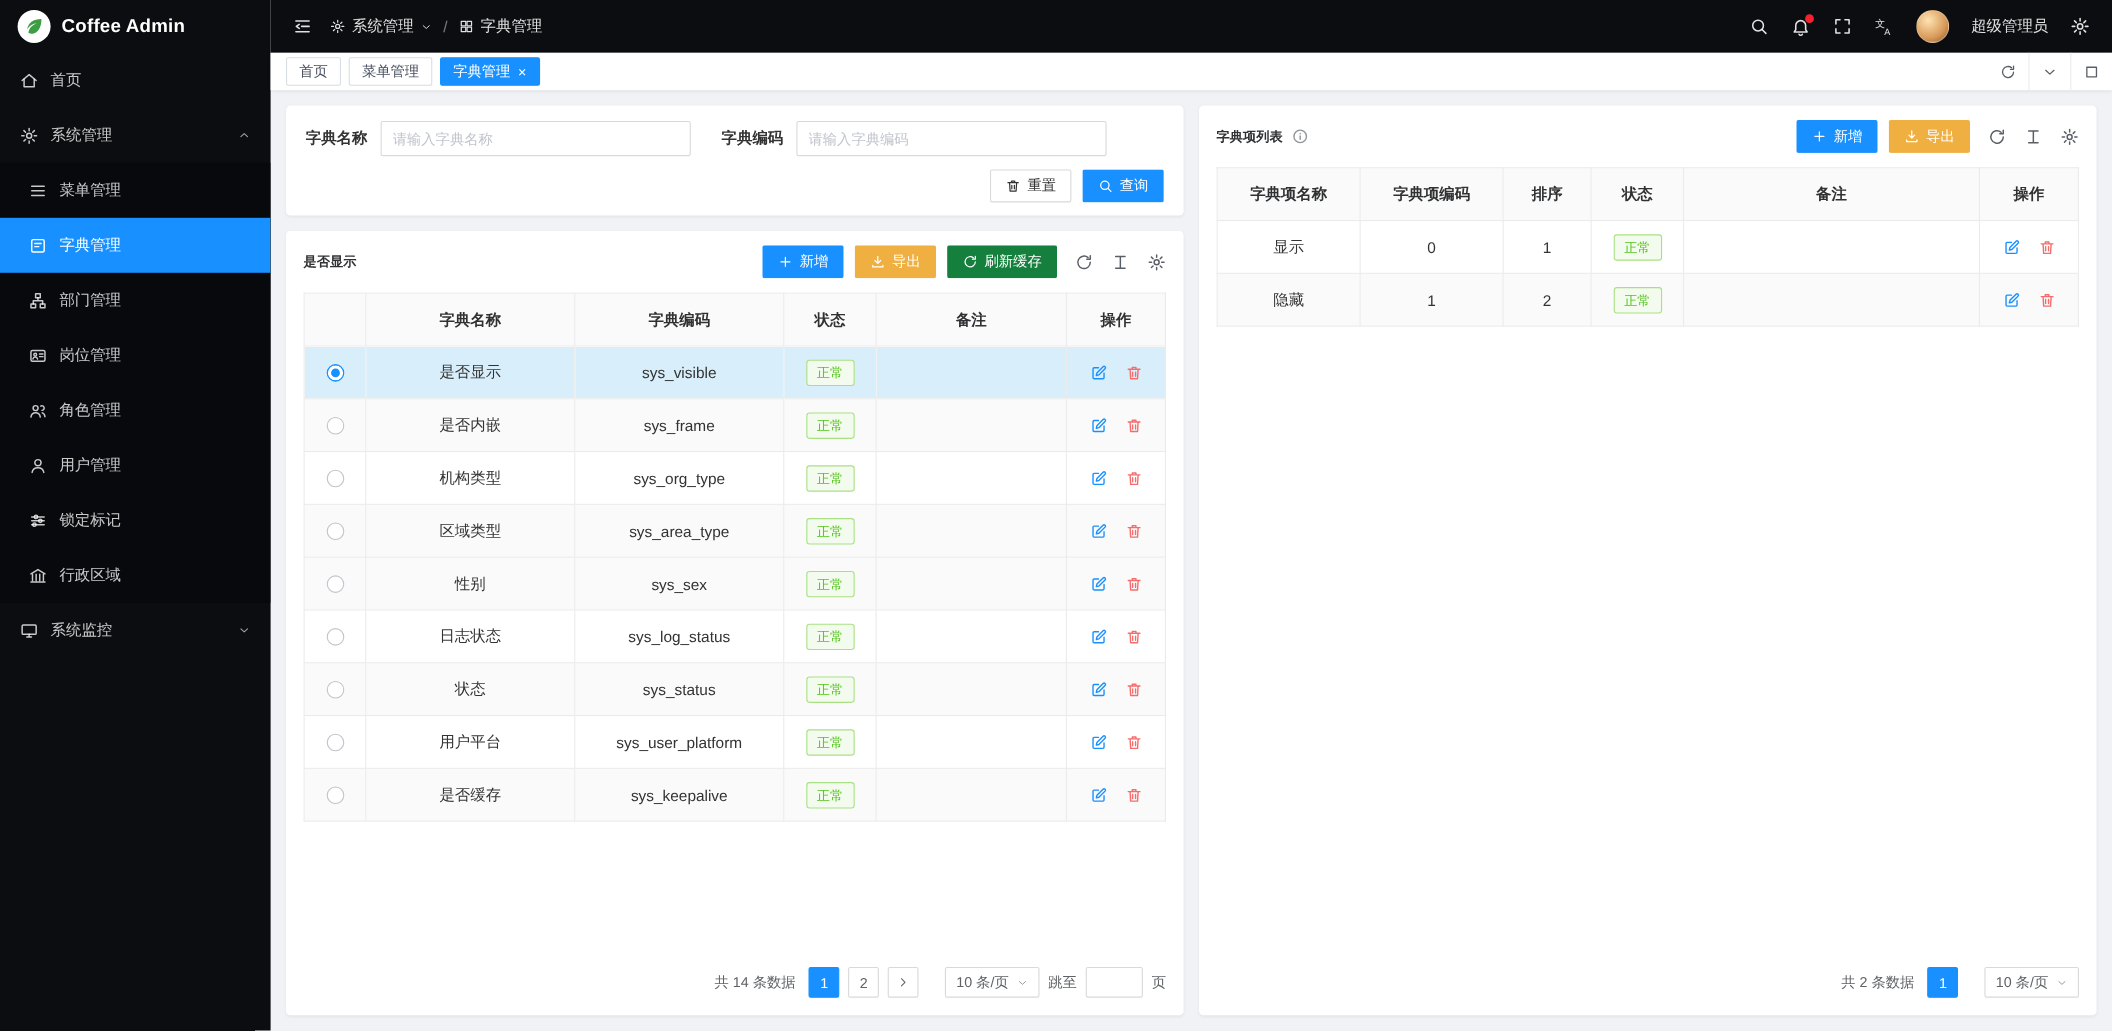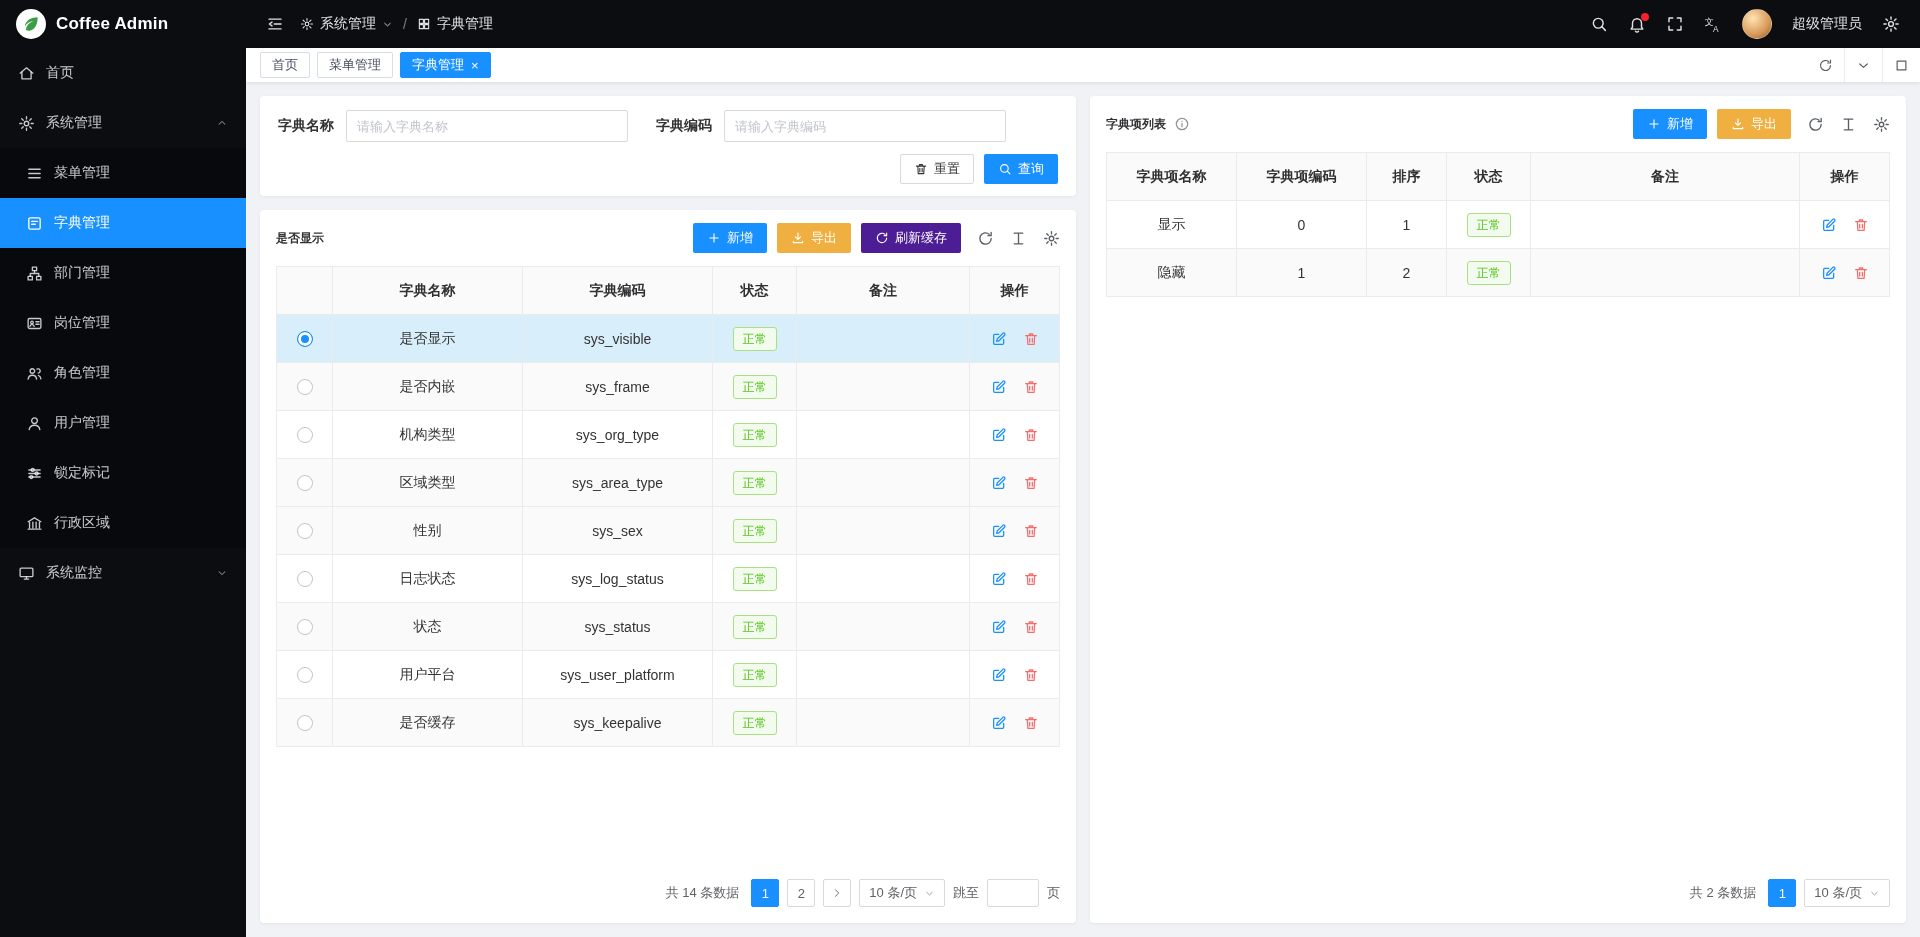--- a/index.html
+++ b/index.html
@@ -59,21 +59,21 @@
   .form-item label { font-size: 14px; font-weight: bold; color: #333; white-space: nowrap; }
   .form-item input { width: 282px; height: 32px; border: 1px solid #d9d9d9; border-radius: 2px; padding: 0 10px; font-size: 13px; color: #333; font-family: inherit; }
   .form-item input::placeholder { color: #c0c4cc; }
   .form-actions { display: flex; justify-content: flex-end; gap: 10px; margin-top: 12px; }
 
   .btn { height: 30px; padding: 0 13px; border: 1px solid transparent; border-radius: 2px; font-size: 13px; font-family: inherit; display: inline-flex; align-items: center; gap: 6px; cursor: pointer; background: #fff; color: #333; white-space: nowrap; }
   .btn .icon { width: 14px; height: 14px; }
   .btn-plain { border-color: #d9d9d9; }
   .btn-primary { background: #1890ff; color: #fff; }
   .btn-warning { background: #efb041; color: #fff; }
-  .btn-success { background: #4c1d95; color: #fff; }
+  .btn-success { background: #15803d; color: #fff; }
 
   .list-card { flex: 1; display: flex; flex-direction: column; min-height: 0; }
   .right-card { flex: 1; display: flex; flex-direction: column; min-width: 0; }
   .card-head { display: flex; align-items: center; padding: 13px 16px; gap: 8px; flex-shrink: 0; }
   .card-title { font-size: 12px; font-weight: bold; color: #303133; }
   .head-actions { margin-left: auto; display: flex; align-items: center; gap: 10px; }
   .tool-icon { display: inline-flex; width: 17px; height: 17px; color: #5a5e66; cursor: pointer; margin-left: 6px; }
   .tool-icon svg { width: 100%; height: 100%; }
   .tool-icon.info { margin-left: 0; width: 16px; height: 16px; color: #909399; cursor: default; }
 
@@ -92,21 +92,21 @@
   .acts { display: flex; align-items: center; justify-content: center; gap: 16px; }
   .act { display: inline-flex; width: 16px; height: 16px; color: #1890ff; cursor: pointer; }
   .act svg { width: 100%; height: 100%; }
   .act.del { color: #f56c6c; }
 
   .pager { margin-top: auto; display: flex; align-items: center; justify-content: flex-end; gap: 8px; padding: 14px 16px 16px; font-size: 13px; color: #606266; flex-shrink: 0; }
   .pager-total { margin-right: 4px; text-align: center; }
   .page-btn { min-width: 28px; height: 28px; padding: 0 6px; border: 1px solid #d9d9d9; border-radius: 2px; background: #fff; color: #606266; display: inline-flex; align-items: center; justify-content: center; cursor: pointer; }
   .page-btn.active { background: #1890ff; border-color: #1890ff; color: #fff; }
   .page-btn svg { width: 12px; height: 12px; }
-  .size-select { height: 28px; border: 1px solid #d9d9d9; border-radius: 2px; background: #fff; display: inline-flex; align-items: center; gap: 7px; padding: 0 9px; cursor: pointer; }
+  .size-select { height: 28px; border: 1px solid #d9d9d9; border-radius: 2px; background: #fff; display: inline-flex; align-items: center; gap: 7px; padding: 0 9px; cursor: pointer; margin-left: 16px; }
   .size-select .icon { width: 11px; height: 11px; color: #909399; }
   .jump-input { width: 52px; height: 28px; border: 1px solid #d9d9d9; border-radius: 2px; text-align: center; font-size: 13px; font-family: inherit; }
 
   .icon { display: inline-flex; flex-shrink: 0; }
   .icon svg { width: 100%; height: 100%; display: block; }
   .icon.sm { width: 14px; height: 14px; }
   .icon.xs { width: 11px; height: 11px; }
 </style>
 </head>
 <body>

